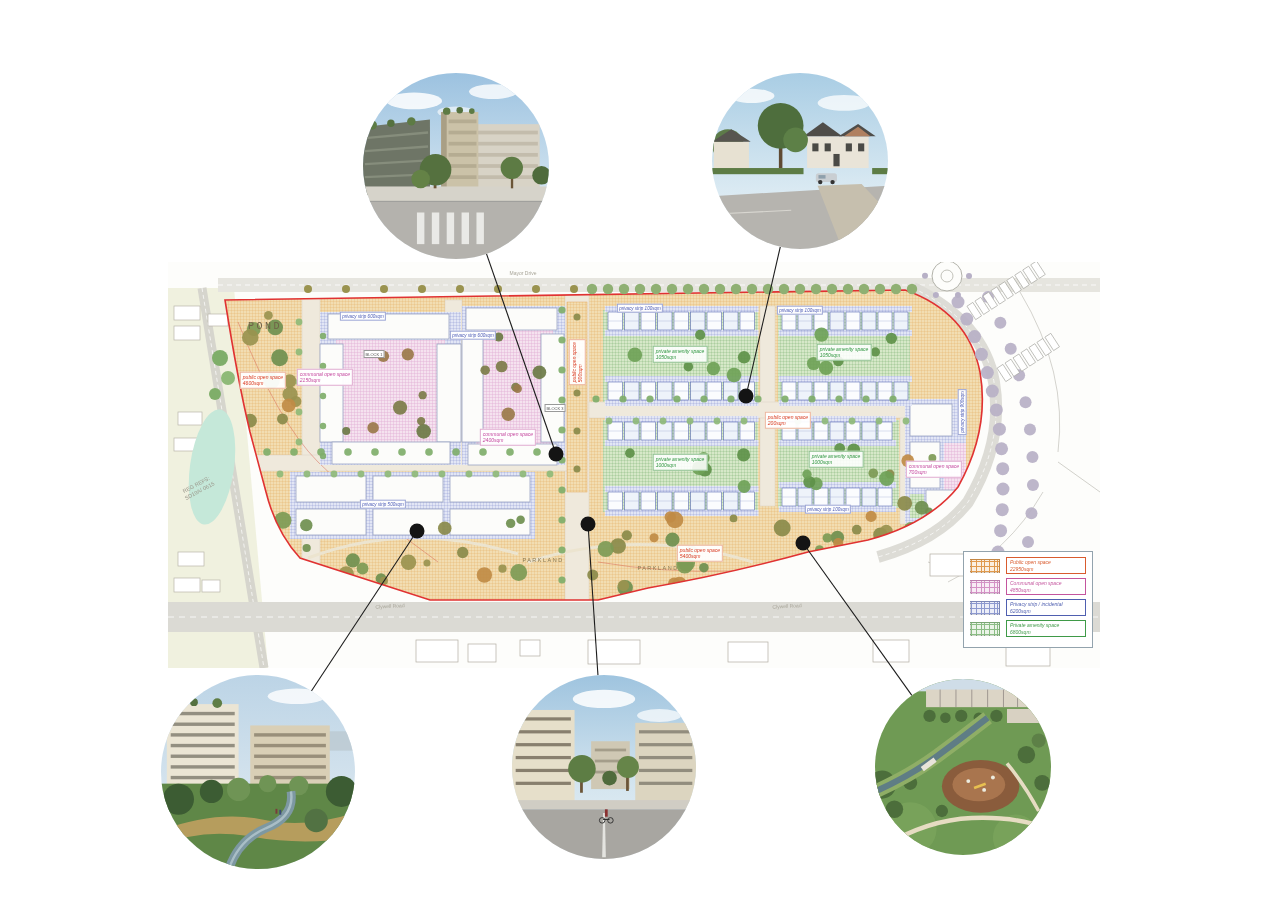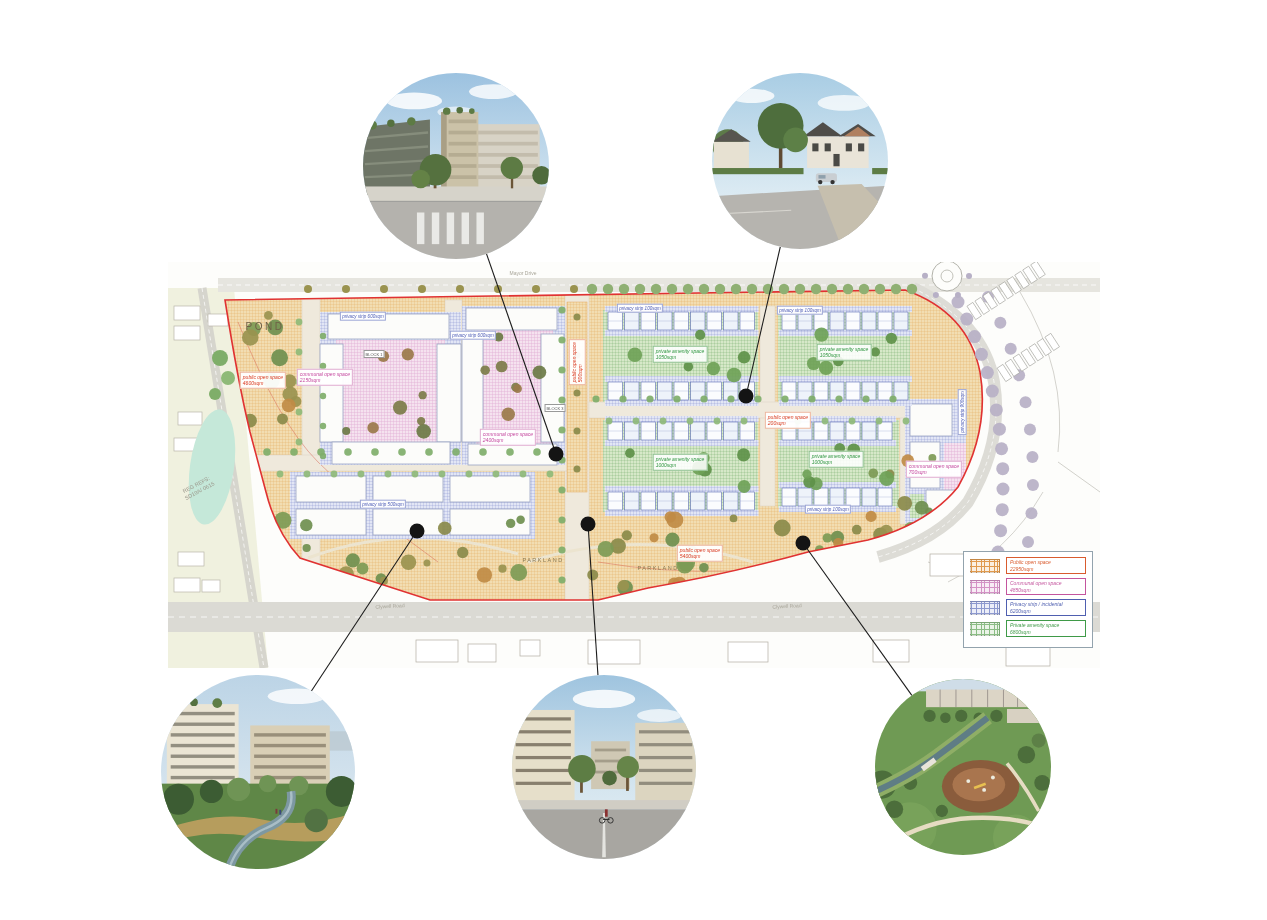--- a/index.html
+++ b/index.html
@@ -9,21 +9,21 @@
   #plan{position:absolute;left:168px;top:262px;width:932px;height:406px;}
   #plan svg{position:absolute;left:0;top:0;}
   #planLabels{position:absolute;left:168px;top:262px;width:932px;height:406px;pointer-events:none;}
   .plan-label{position:absolute;transform:translate(-50%,-50%);font-style:italic;
               font-size:5px;line-height:1.25;white-space:nowrap;text-align:left;}
   .plan-label.public{color:#d93a20;background:rgba(255,255,255,.95);border:0.5px solid #ecb59c;padding:1px 2px;}
   .plan-label.communal{color:#c4479e;background:rgba(255,255,255,.95);border:0.5px solid #e0abd0;padding:1px 2px;}
   .plan-label.private{color:#2f9640;background:rgba(255,255,255,.88);border:0.5px solid #8cc08c;padding:1px 2px;}
   .plan-label.privacy{color:#4a5ab5;background:rgba(255,255,255,.95);border:0.5px solid #9aa4d4;padding:0.5px 1.5px;font-size:4.5px;}
   .plan-label.area{font-style:normal;color:#8a7850;font-size:5.5px;letter-spacing:1.5px;background:transparent;}
-  .plan-label.area-lg{font-style:normal;color:#6f6147;font-size:10px;letter-spacing:2.5px;background:transparent;}
+  .plan-label.area-lg{font-style:normal;color:#6f6147;font-size:10px;letter-spacing:2.5px;background:transparent;font-family:Liberation Mono, monospace;}
   .plan-label.block{font-style:normal;color:#555;font-size:4px;background:#fff;border:0.4px solid #999;padding:0.5px 1px;}
   .plan-label.ref{font-style:normal;color:#9b988c;font-size:5.5px;text-align:center;background:transparent;}
   .plan-label.road{font-style:normal;color:#a9a69a;font-size:5px;background:transparent;}
   
   #leaders{position:absolute;left:0;top:0;width:1267px;height:920px;pointer-events:none;}
   
   .callout{position:absolute;border-radius:50%;overflow:hidden;}
   .callout svg{display:block;width:100%;height:100%;}
   
   #legend{position:absolute;left:963px;top:551px;width:130px;height:97px;background:#fff;

